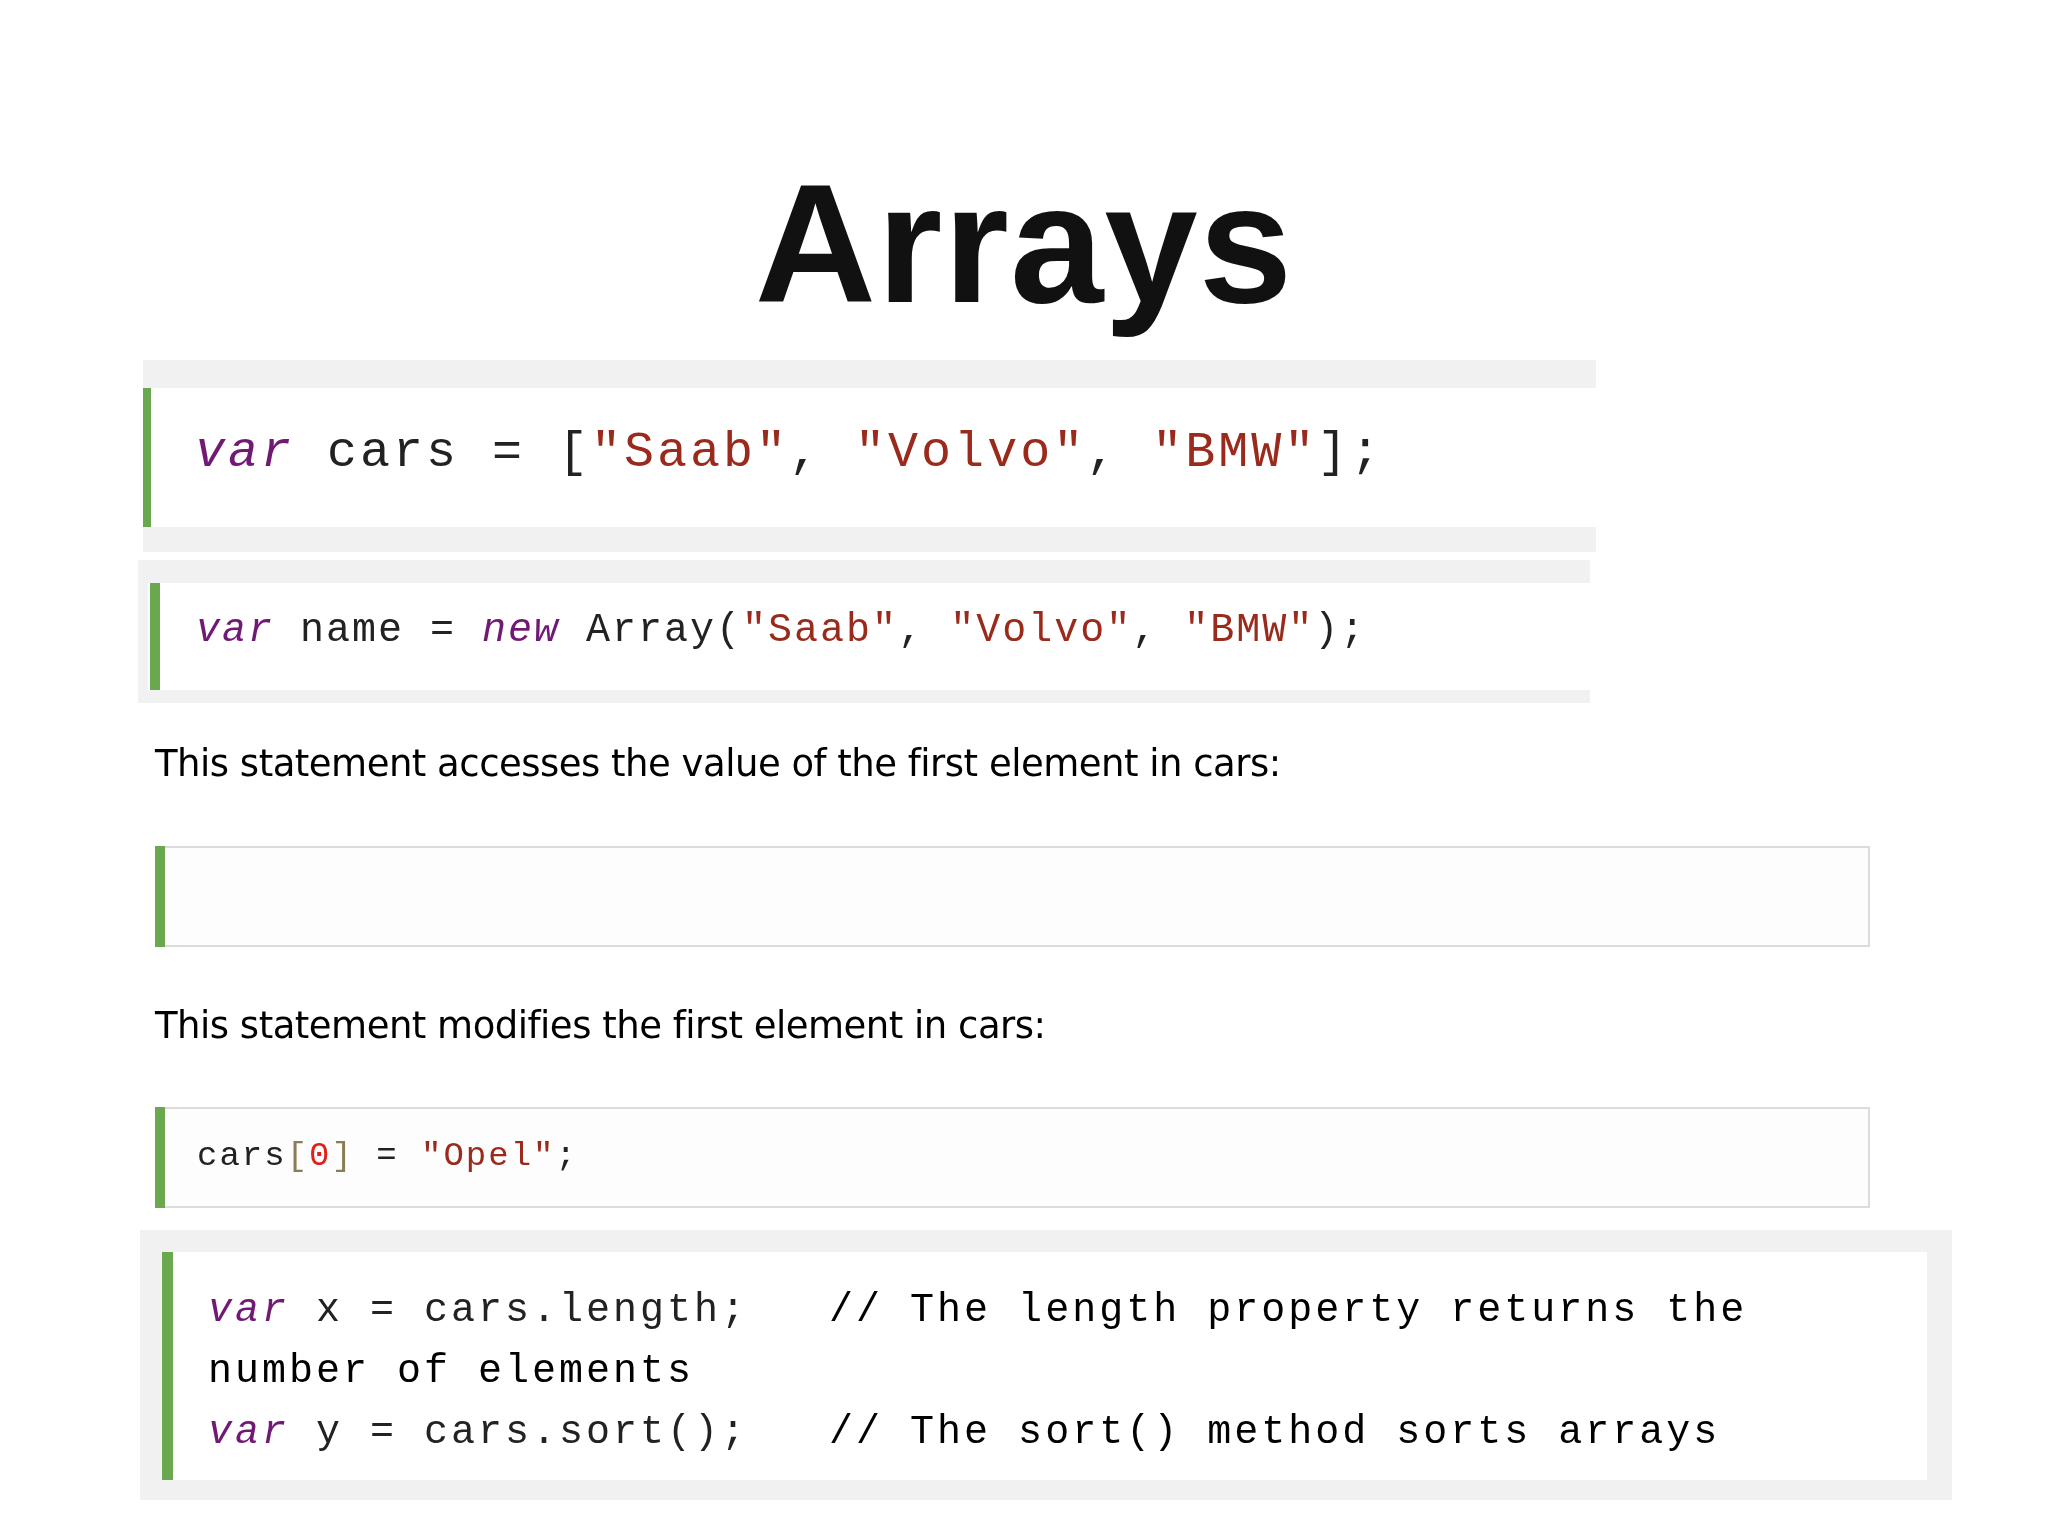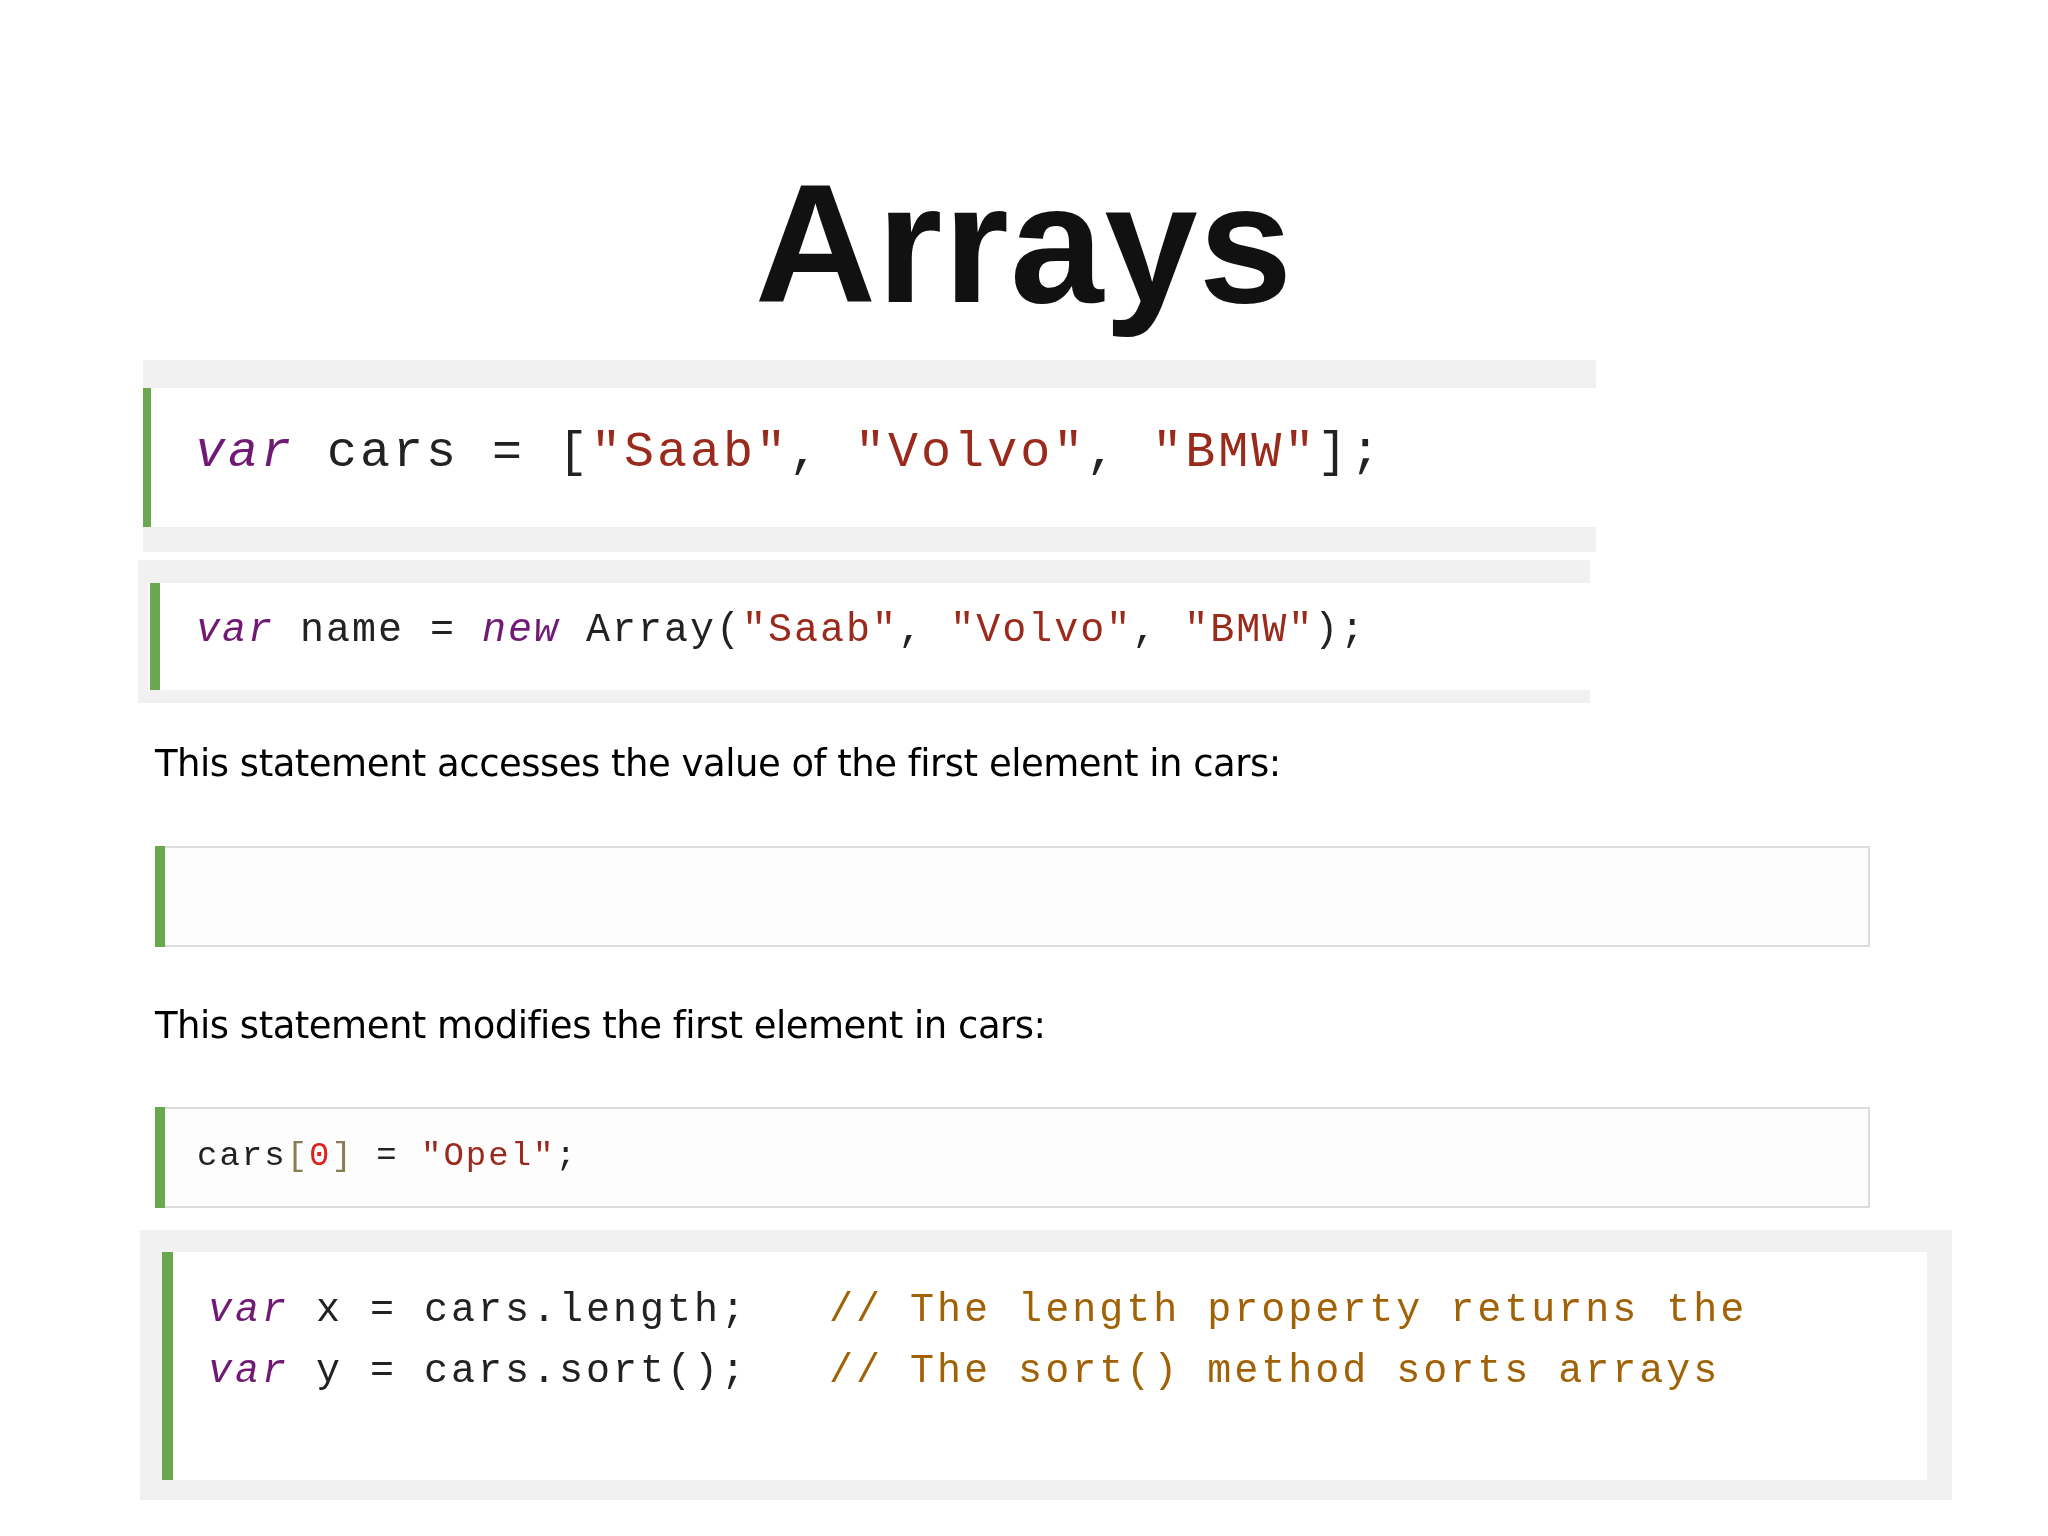--- a/index.html
+++ b/index.html
@@ -11,21 +11,21 @@
     text-align: center; font-family: "Liberation Sans", sans-serif;
     font-size: 168px; font-weight: 700; color: #111111; letter-spacing: 1px;
     line-height: 1;
   }
 
   .code { font-family: "Liberation Mono", "DejaVu Sans Mono", monospace; white-space: pre; color: #222; }
   .kw { color: #701a75; font-style: italic; }
   .str { color: #9a2a1c; }
   .num { color: #e0201a; }
   .brk { color: #8a7c55; }
-  .cm { color: #a16207; }
+  .cm { color: #000000; }
 
   .shell { position: absolute; background: #f1f1f1; }
   .inner { position: absolute; background: #ffffff; }
   .bar { position: absolute; background: #6aa84f; }
 
   
   #b1 { left: 143px; top: 360px; width: 1453px; height: 192px; }
   #b1 .inner { left: 0; top: 28px; width: 1453px; height: 139px; background: #ffffff; }
   #b1 .bar { left: 0; top: 28px; width: 8px; height: 139px; }
   #b1 .code { position: absolute; left: 52px; top: 64px; font-size: 50px; letter-spacing: 3px; }
@@ -84,15 +84,16 @@
 <div id="b4" class="box">
   <div class="bar"></div>
   <div class="code"><span>cars</span><span class="brk">[</span><span class="num">0</span><span class="brk">]</span><span> = </span><span class="str">"Opel"</span><span>;</span></div>
 </div>
 
 <div id="b5" class="shell">
   <div class="inner"></div>
   <div class="bar"></div>
   <div class="lines">
     <span class="code"><span class="kw">var</span><span> x = cars.length;   </span><span class="cm">// The length property returns the</span></span>
+    <span class="code cm">number of elements</span>
     <span class="code"><span class="kw">var</span><span> y = cars.sort();   </span><span class="cm">// The sort() method sorts arrays</span></span>
   </div>
 </div>
 
 </body></html>

